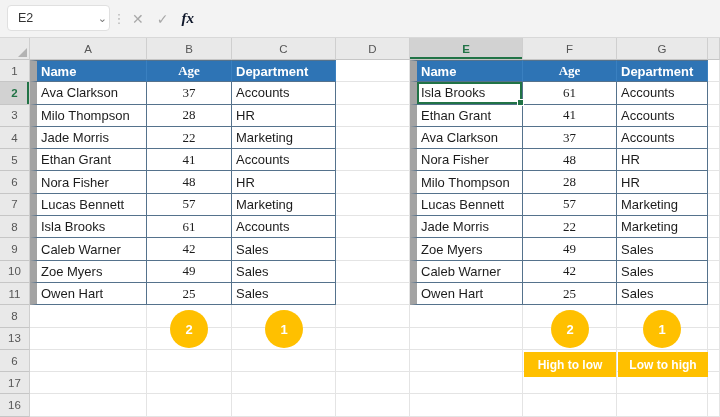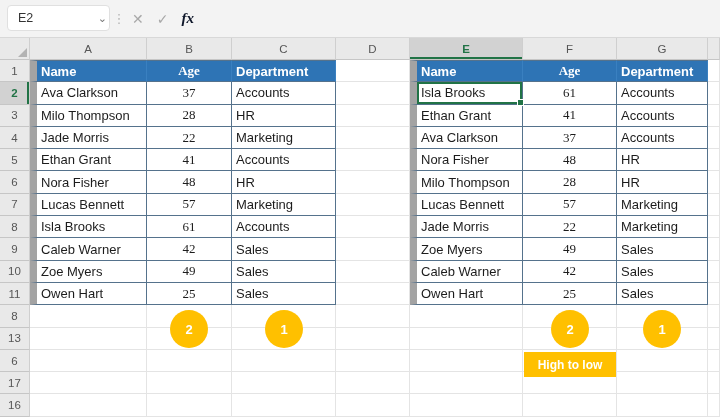--- a/index.html
+++ b/index.html
@@ -84,20 +84,21 @@
     </div>
   </div>
 
   <div class="sheet" id="grid" style="grid-template-columns: 30px 117px 85px 104px 74px 113px 94px 91px 12px;">
 
     <div class="badge badge-left-2">2</div>
     <div class="badge badge-left-1">1</div>
     <div class="badge badge-right-2">2</div>
     <div class="badge badge-right-1">1</div>
     <div class="ylabel ylabel-f">High to low</div>
+    <div class="ylabel ylabel-g">Low to high</div>
   <div class="hdr corner">
         <div class="tri"></div>
       </div>
       <div class="hdr colhdr">A</div>
       <div class="hdr colhdr">B</div>
       <div class="hdr colhdr">C</div>
       <div class="hdr colhdr">D</div>
       <div class="hdr colhdr selhdr-col">E</div>
       <div class="hdr colhdr">F</div>
       <div class="hdr colhdr">G</div>

